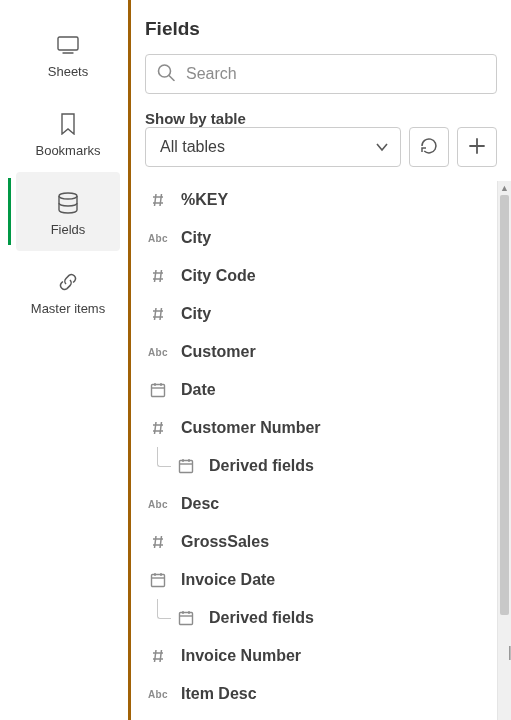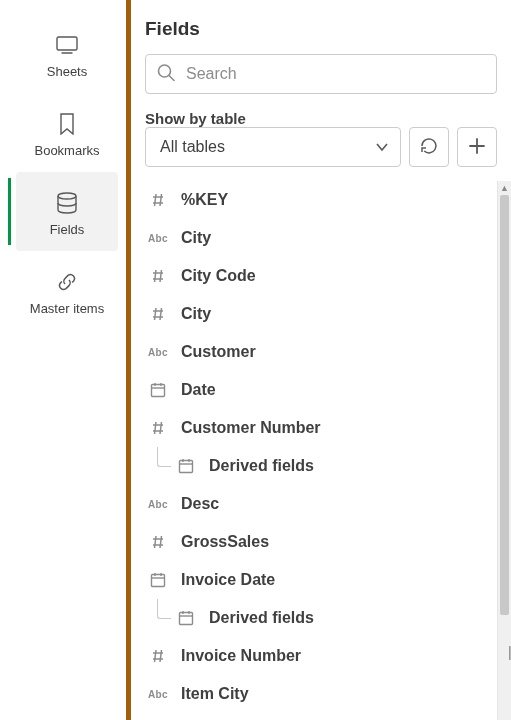--- a/index.html
+++ b/index.html
@@ -8,21 +8,21 @@
     font-size: 14px;
     color: #404040;
     background: #fff;
     width: 511px;
     height: 720px;
     overflow: hidden;
     display: flex;
   }
   .sidebar {
     width: 131px;
-    border-right: 5px solid #a16207;
+    border-right: 3px solid #a16207;
     display: flex;
     flex-direction: column;
     padding-top: 14px;
     padding-left: 8px;
   }
   .sidebar-item {
     display: flex;
     flex-direction: column;
     align-items: center;
     justify-content: center;
@@ -408,21 +408,21 @@
             <svg width="16" height="16" viewBox="0 0 16 16" fill="none" stroke="#8c8c8c" stroke-width="1.5">
               <path d="M3 5 H13 M3 11 H13 M6 2 L4.5 14 M11.5 2 L10 14"></path>
             </svg>
           </div>
           <div class="field-label">Invoice Number</div>
         </div>
         <div class="field-row">
           <div class="type-icon">
             <span class="abc-text">Abc</span>
           </div>
-          <div class="field-label">Item City</div>
+          <div class="field-label">Item Desc</div>
         </div>
       </div>
     <div class="scrollbar-track">
       <div class="scroll-up-arrow">▲</div>
       <div class="scrollbar-thumb"></div>
     </div>
     <div class="drag-handle">||</div>
   </div>
 </div>
 

